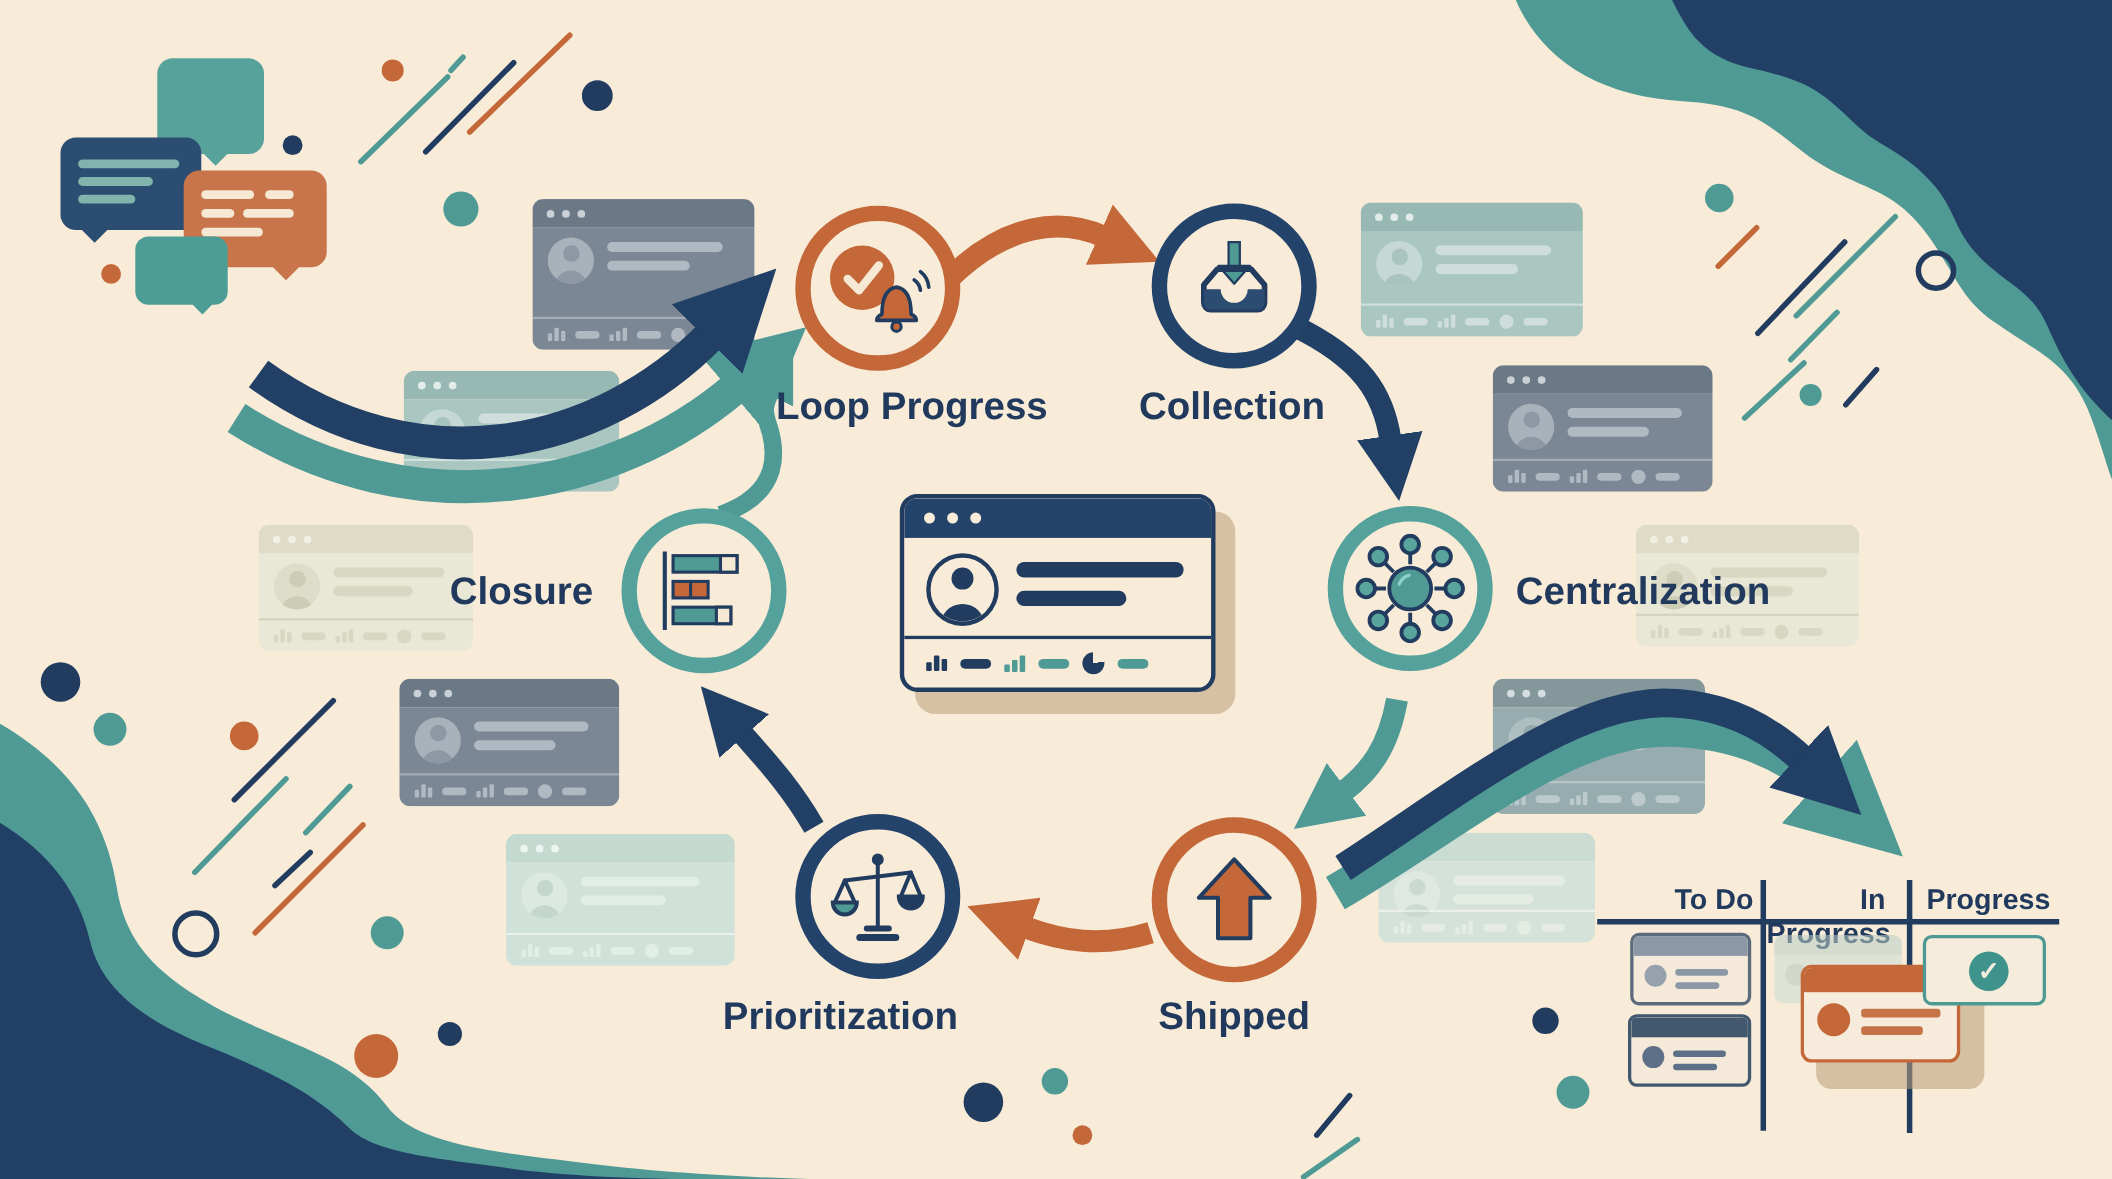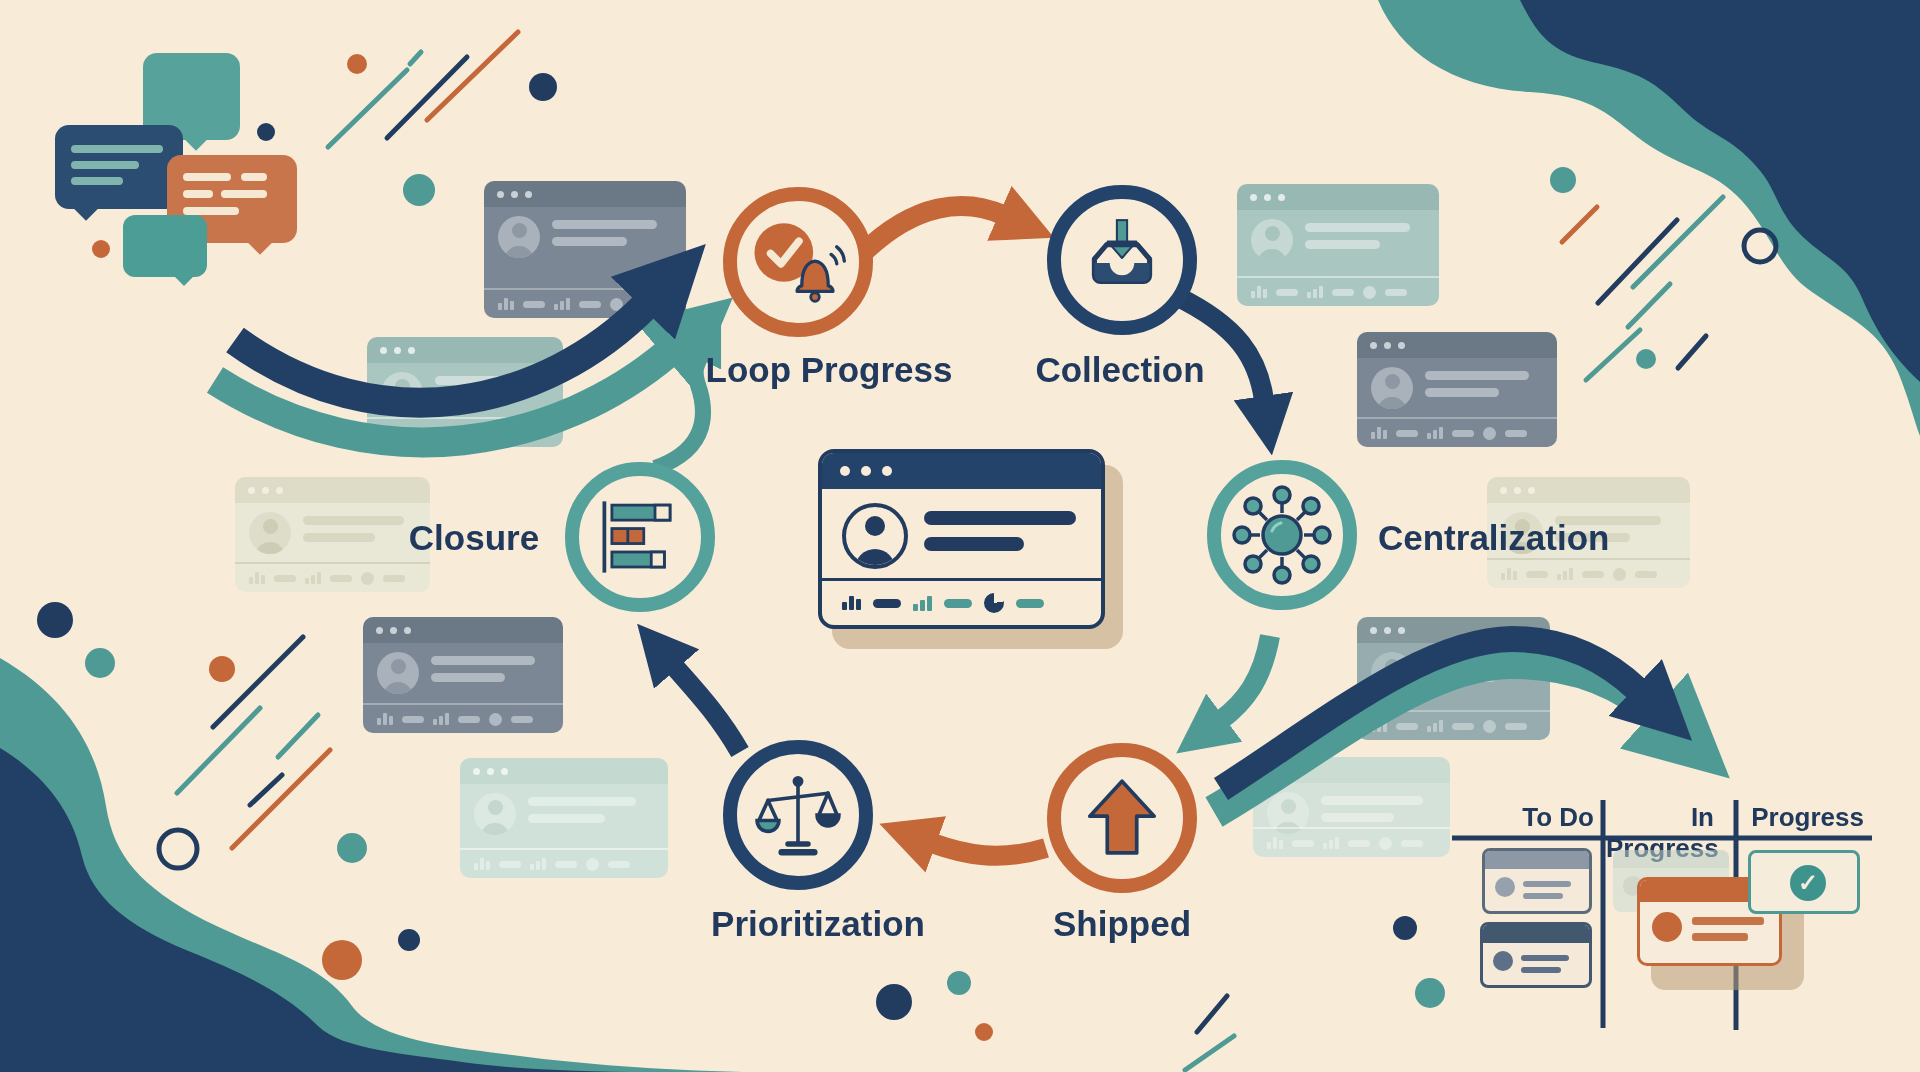--- a/index.html
+++ b/index.html
@@ -532,21 +532,21 @@
     <line x1="35" y1="33" x2="35" y2="49" stroke="#223c60" stroke-width="3"></line>
     <rect x="18" y="58" width="56" height="16" fill="#4f9a94" stroke="#223c60" stroke-width="3"></rect>
     <rect x="60" y="58" width="14" height="16" fill="#f6e9d4" stroke="#223c60" stroke-width="3"></rect>
   </svg>
 </div>
 
 <div class="nlabel" style="left:689px;top:350px;width:280px">Loop Progress</div>
 <div class="nlabel" style="left:980px;top:350px;width:280px">Collection</div>
 <div class="nlabel" style="left:1378px;top:518px;width:280px;text-align:left">Centralization</div>
 <div class="nlabel" style="left:1002px;top:904px;width:240px">Shipped</div>
-<div class="nlabel" style="left:678px;top:904px;width:280px">Prioritization</div>
+<div class="nlabel" style="left:624px;top:904px;width:280px">Prioritization</div>
 <div class="nlabel" style="left:354px;top:518px;width:240px">Closure</div>
 
 <div id="center-card">
   <div class="chd">
     <i></i>
       <i></i>
       <i></i>
   </div>
   <div id="cc-avatar"></div>
   <div class="cb1"></div>

